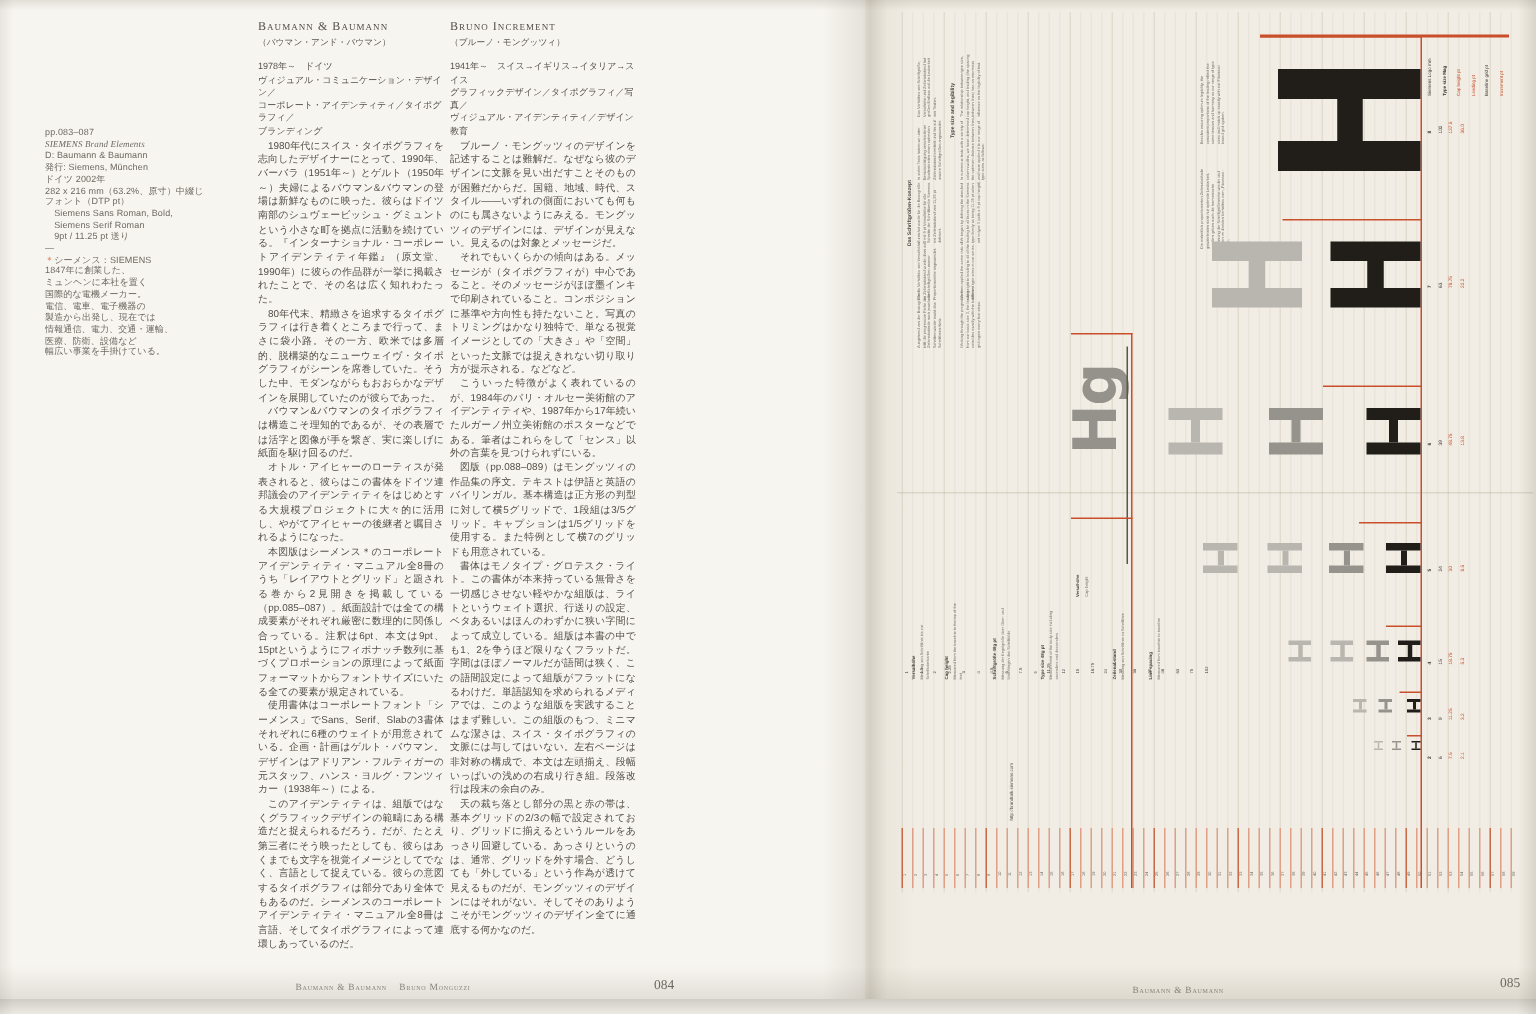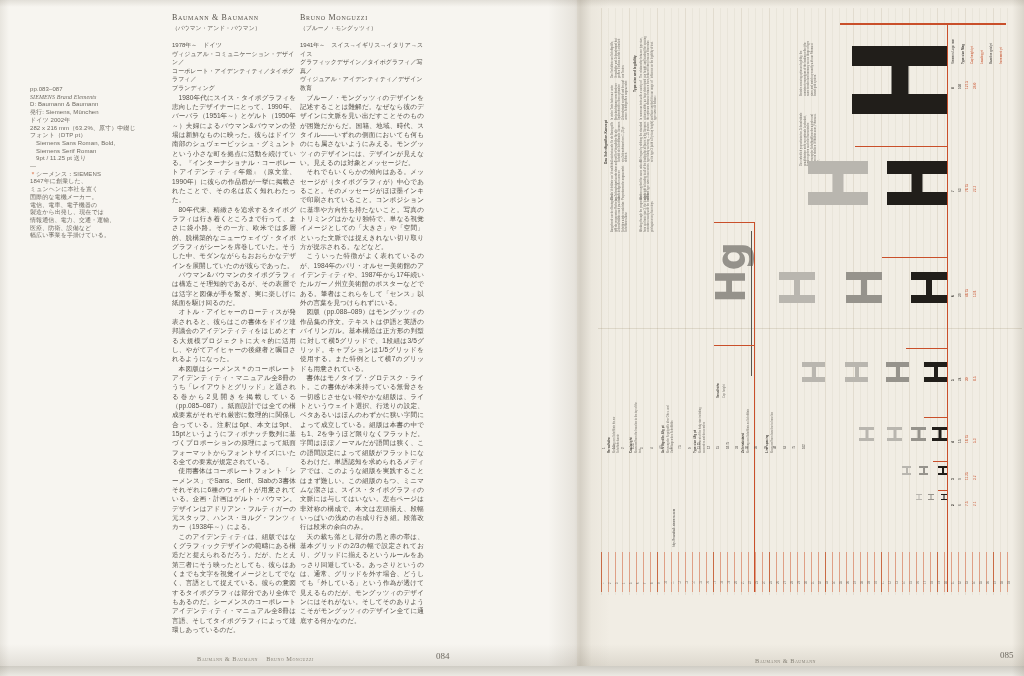--- a/index.html
+++ b/index.html
@@ -87,21 +87,21 @@
           <p>1980年代にスイス・タイポグラフィを志向したデザイナーにとって、1990年、バーバラ（1951年～）とゲルト（1950年～）夫婦によるバウマン&amp;バウマンの登場は新鮮なものに映った。彼らはドイツ南部のシュヴェービッシュ・グミュントという小さな町を拠点に活動を続けている。『インターナショナル・コーポレートアイデンティティ年鑑』（原文堂、1990年）に彼らの作品群が一挙に掲載されたことで、その名は広く知れわたった。</p>
           <p>80年代末、精緻さを追求するタイポグラフィは行き着くところまで行って、まさに袋小路。その一方、欧米では多層的、脱構築的なニューウェイヴ・タイポグラフィがシーンを席巻していた。そうした中、モダンながらもおおらかなデザインを展開していたのが彼らであった。</p>
           <p>バウマン&amp;バウマンのタイポグラフィは構造こそ理知的であるが、その表層では活字と図像が手を繋ぎ、実に楽しげに紙面を駆け回るのだ。</p>
           <p>オトル・アイヒャーのローティスが発表されると、彼らはこの書体をドイツ連邦議会のアイデンティティをはじめとする大規模プロジェクトに大々的に活用し、やがてアイヒャーの後継者と嘱目されるようになった。</p>
           <p>本図版はシーメンス＊のコーポレートアイデンティティ・マニュアル全8冊のうち「レイアウトとグリッド」と題される巻から2見開きを掲載している（pp.085–087）。紙面設計では全ての構成要素がそれぞれ厳密に数理的に関係し合っている。注釈は6pt、本文は9pt、15ptというようにフィボナッチ数列に基づくプロポーションの原理によって紙面フォーマットからフォントサイズにいたる全ての要素が規定されている。</p>
           <p>使用書体はコーポレートフォント「シーメンス」でSans、Serif、Slabの3書体それぞれに6種のウェイトが用意されている。企画・計画はゲルト・バウマン。デザインはアドリアン・フルティガーの元スタッフ、ハンス・ヨルグ・フンツィカー（1938年～）による。</p>
           <p>このアイデンティティは、組版ではなくグラフィックデザインの範疇にある構造だと捉えられるだろう。だが、たとえ第三者にそう映ったとしても、彼らはあくまでも文字を視覚イメージとしてでなく、言語として捉えている。彼らの意図するタイポグラフィは部分であり全体でもあるのだ。シーメンスのコーポレートアイデンティティ・マニュアル全8冊は言語、そしてタイポグラフィによって連環しあっているのだ。</p>
         </div>
       </div>
     <div class="col" id="col1" style="left:300px">
-        <div class="hd">Bruno Monguzzi</div>
+        <div class="hd">Bruno Increment</div>
         <div class="kana">（ブルーノ・モングッツィ）</div>
         <div class="meta">
           <div>1941年～　スイス→イギリス→イタリア→スイス</div>
           <div>グラフィックデザイン／タイポグラフィ／写真／</div>
           <div>ヴィジュアル・アイデンティティ／デザイン教育</div>
         </div>
         <div class="body">
           <p>ブルーノ・モングッツィのデザインを記述することは難解だ。なぜなら彼のデザインに文脈を見い出だすことそのものが困難だからだ。国籍、地域、時代、スタイル——いずれの側面においても何ものにも属さないようにみえる。モングッツィのデザインには、デザインが見えない。見えるのは対象とメッセージだ。</p>
           <p>それでもいくらかの傾向はある。メッセージが（タイポグラフィが）中心であること。そのメッセージがほぼ墨インキで印刷されていること。コンポジションに基準や方向性も持たないこと。写真のトリミングはかなり独特で、単なる視覚イメージとしての「大きさ」や「空間」といった文脈では捉えきれない切り取り方が提示される。などなど。</p>
           <p>こういった特徴がよく表れているのが、1984年のパリ・オルセー美術館のアイデンティティや、1987年から17年続いたルガーノ州立美術館のポスターなどである。筆者はこれらをして「センス」以外の言葉を見つけられずにいる。</p>

